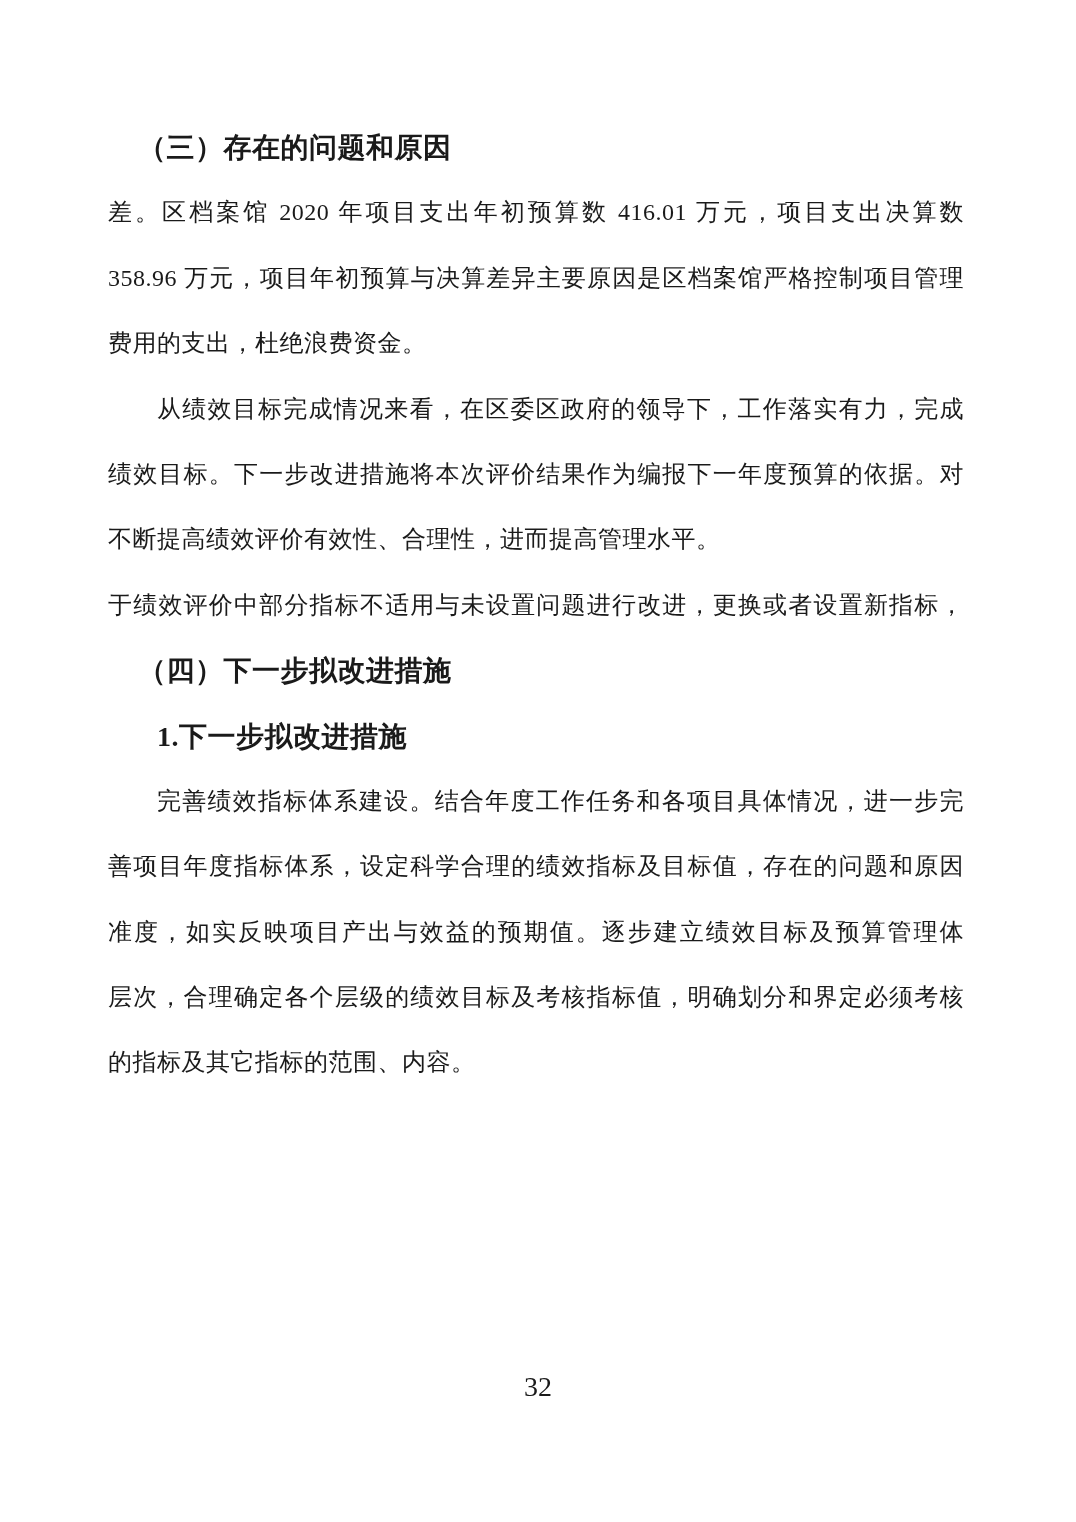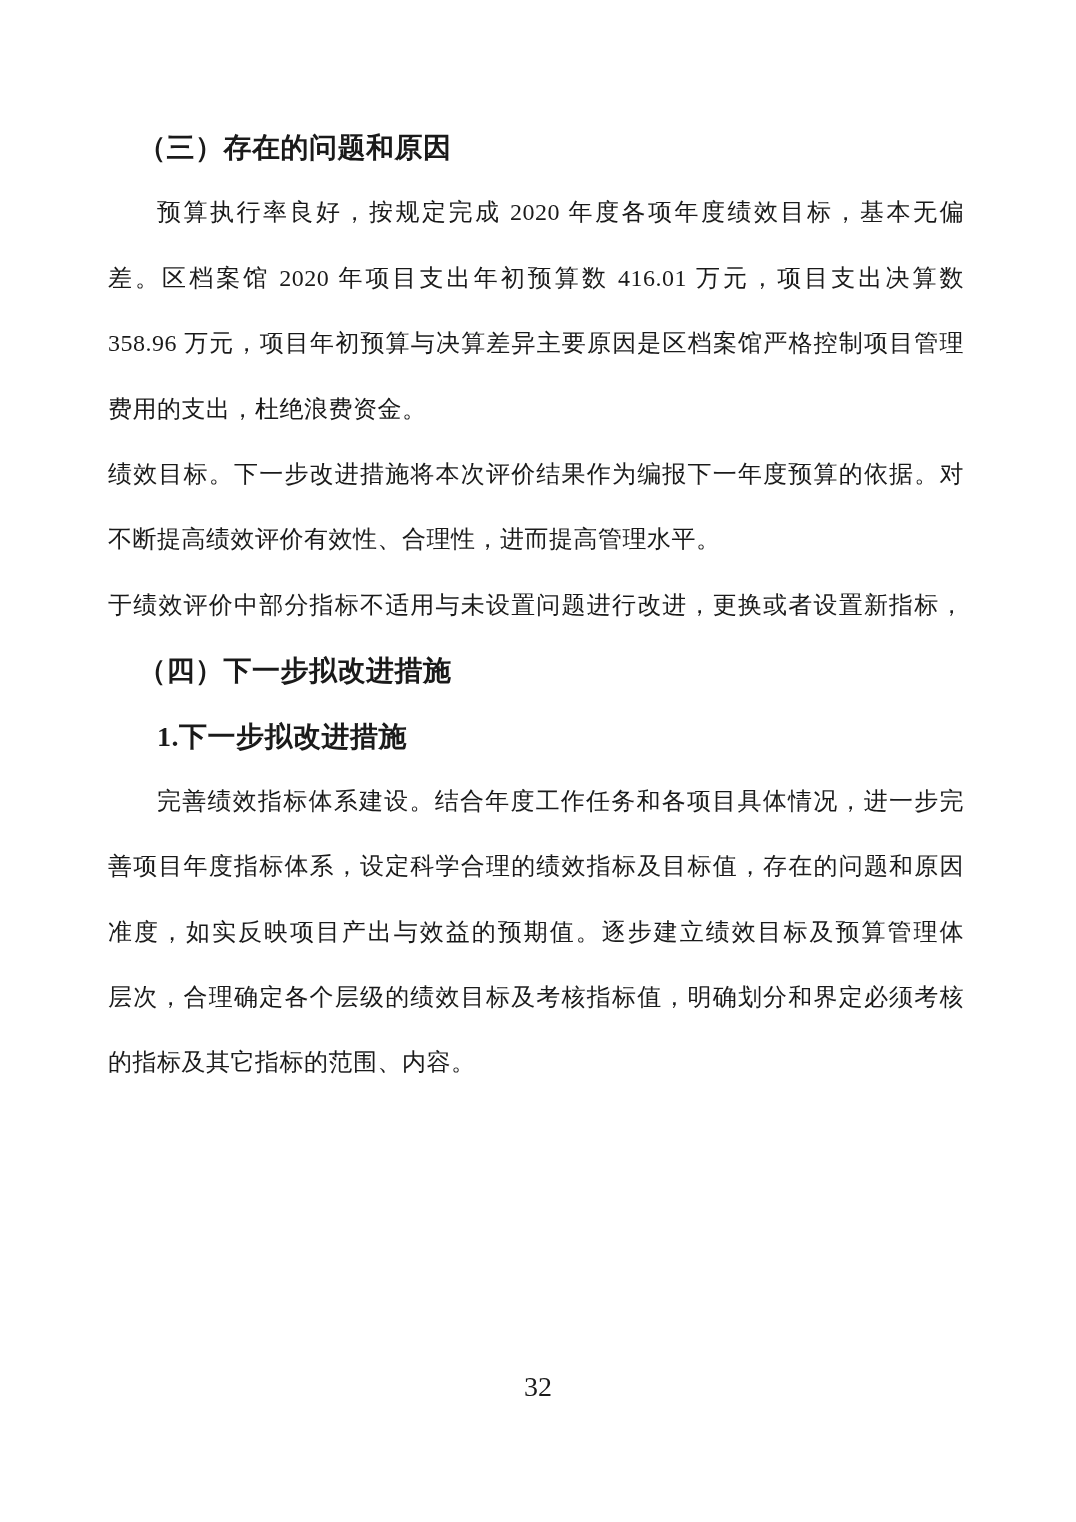--- a/index.html
+++ b/index.html
@@ -56,24 +56,24 @@
     line-height: 30px;
     color: #1a1a1a;
   }
 </style>
 </head>
 <body>
 
 <div class="page">
   <div class="lines">
       <div class="line heading indent-1">（三）存在的问题和原因</div>
-      <div class="line body indent-2 fill">预算执行率良好，按规定完成 2020 年度各项年度绩效目标，基本无偏</div>
       <div class="line body indent-0 fill">差。区档案馆 2020 年项目支出年初预算数 416.01 万元，项目支出决算数</div>
       <div class="line body indent-0 fill">358.96 万元，项目年初预算与决算差异主要原因是区档案馆严格控制项目管理</div>
       <div class="line body indent-0">费用的支出，杜绝浪费资金。</div>
+      <div class="line body indent-2 fill">从绩效目标完成情况来看，在区委区政府的领导下，工作落实有力，完成</div>
       <div class="line body indent-0 fill">绩效目标。下一步改进措施将本次评价结果作为编报下一年度预算的依据。对</div>
       <div class="line body indent-0">不断提高绩效评价有效性、合理性，进而提高管理水平。</div>
       <div class="line body indent-0 fill">于绩效评价中部分指标不适用与未设置问题进行改进，更换或者设置新指标，</div>
       <div class="line heading indent-1">（四）下一步拟改进措施</div>
       <div class="line heading indent-2">1.下一步拟改进措施</div>
       <div class="line body indent-2 fill">完善绩效指标体系建设。结合年度工作任务和各项目具体情况，进一步完</div>
       <div class="line body indent-0 fill">善项目年度指标体系，设定科学合理的绩效指标及目标值，存在的问题和原因</div>
       <div class="line body indent-0 fill">准度，如实反映项目产出与效益的预期值。逐步建立绩效目标及预算管理体</div>
       <div class="line body indent-0 fill">层次，合理确定各个层级的绩效目标及考核指标值，明确划分和界定必须考核</div>
       <div class="line body indent-0">的指标及其它指标的范围、内容。</div>

